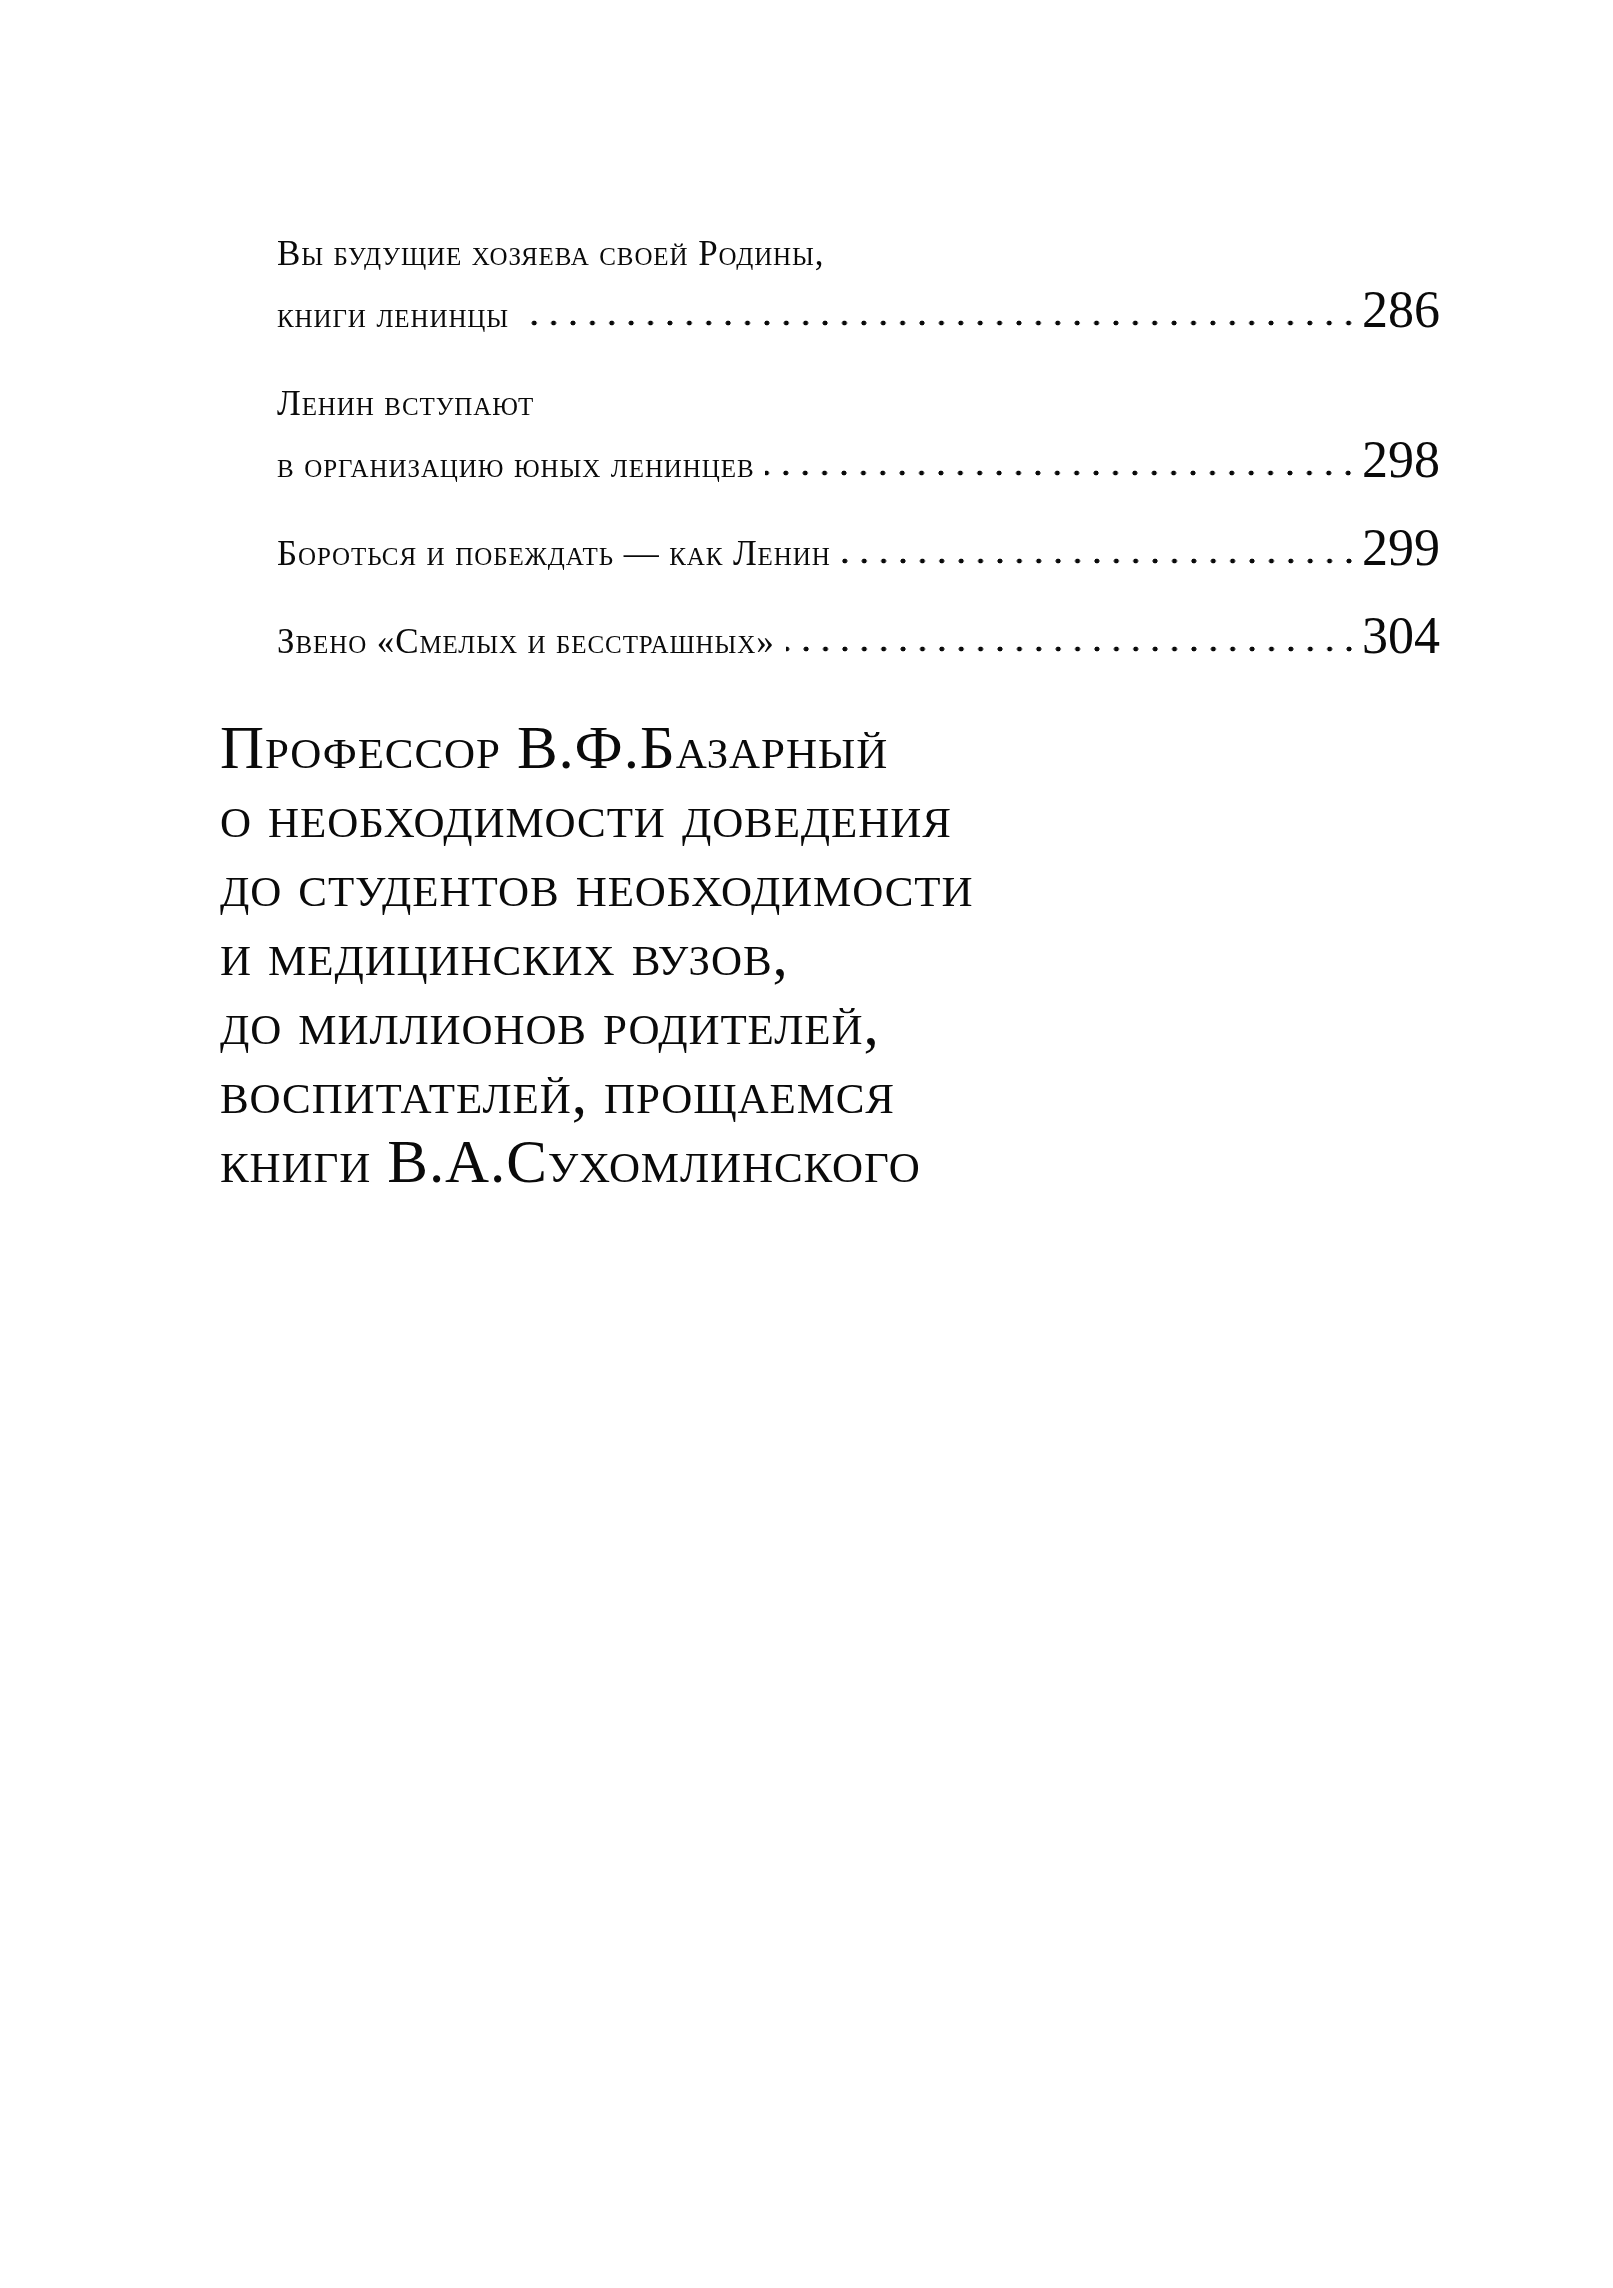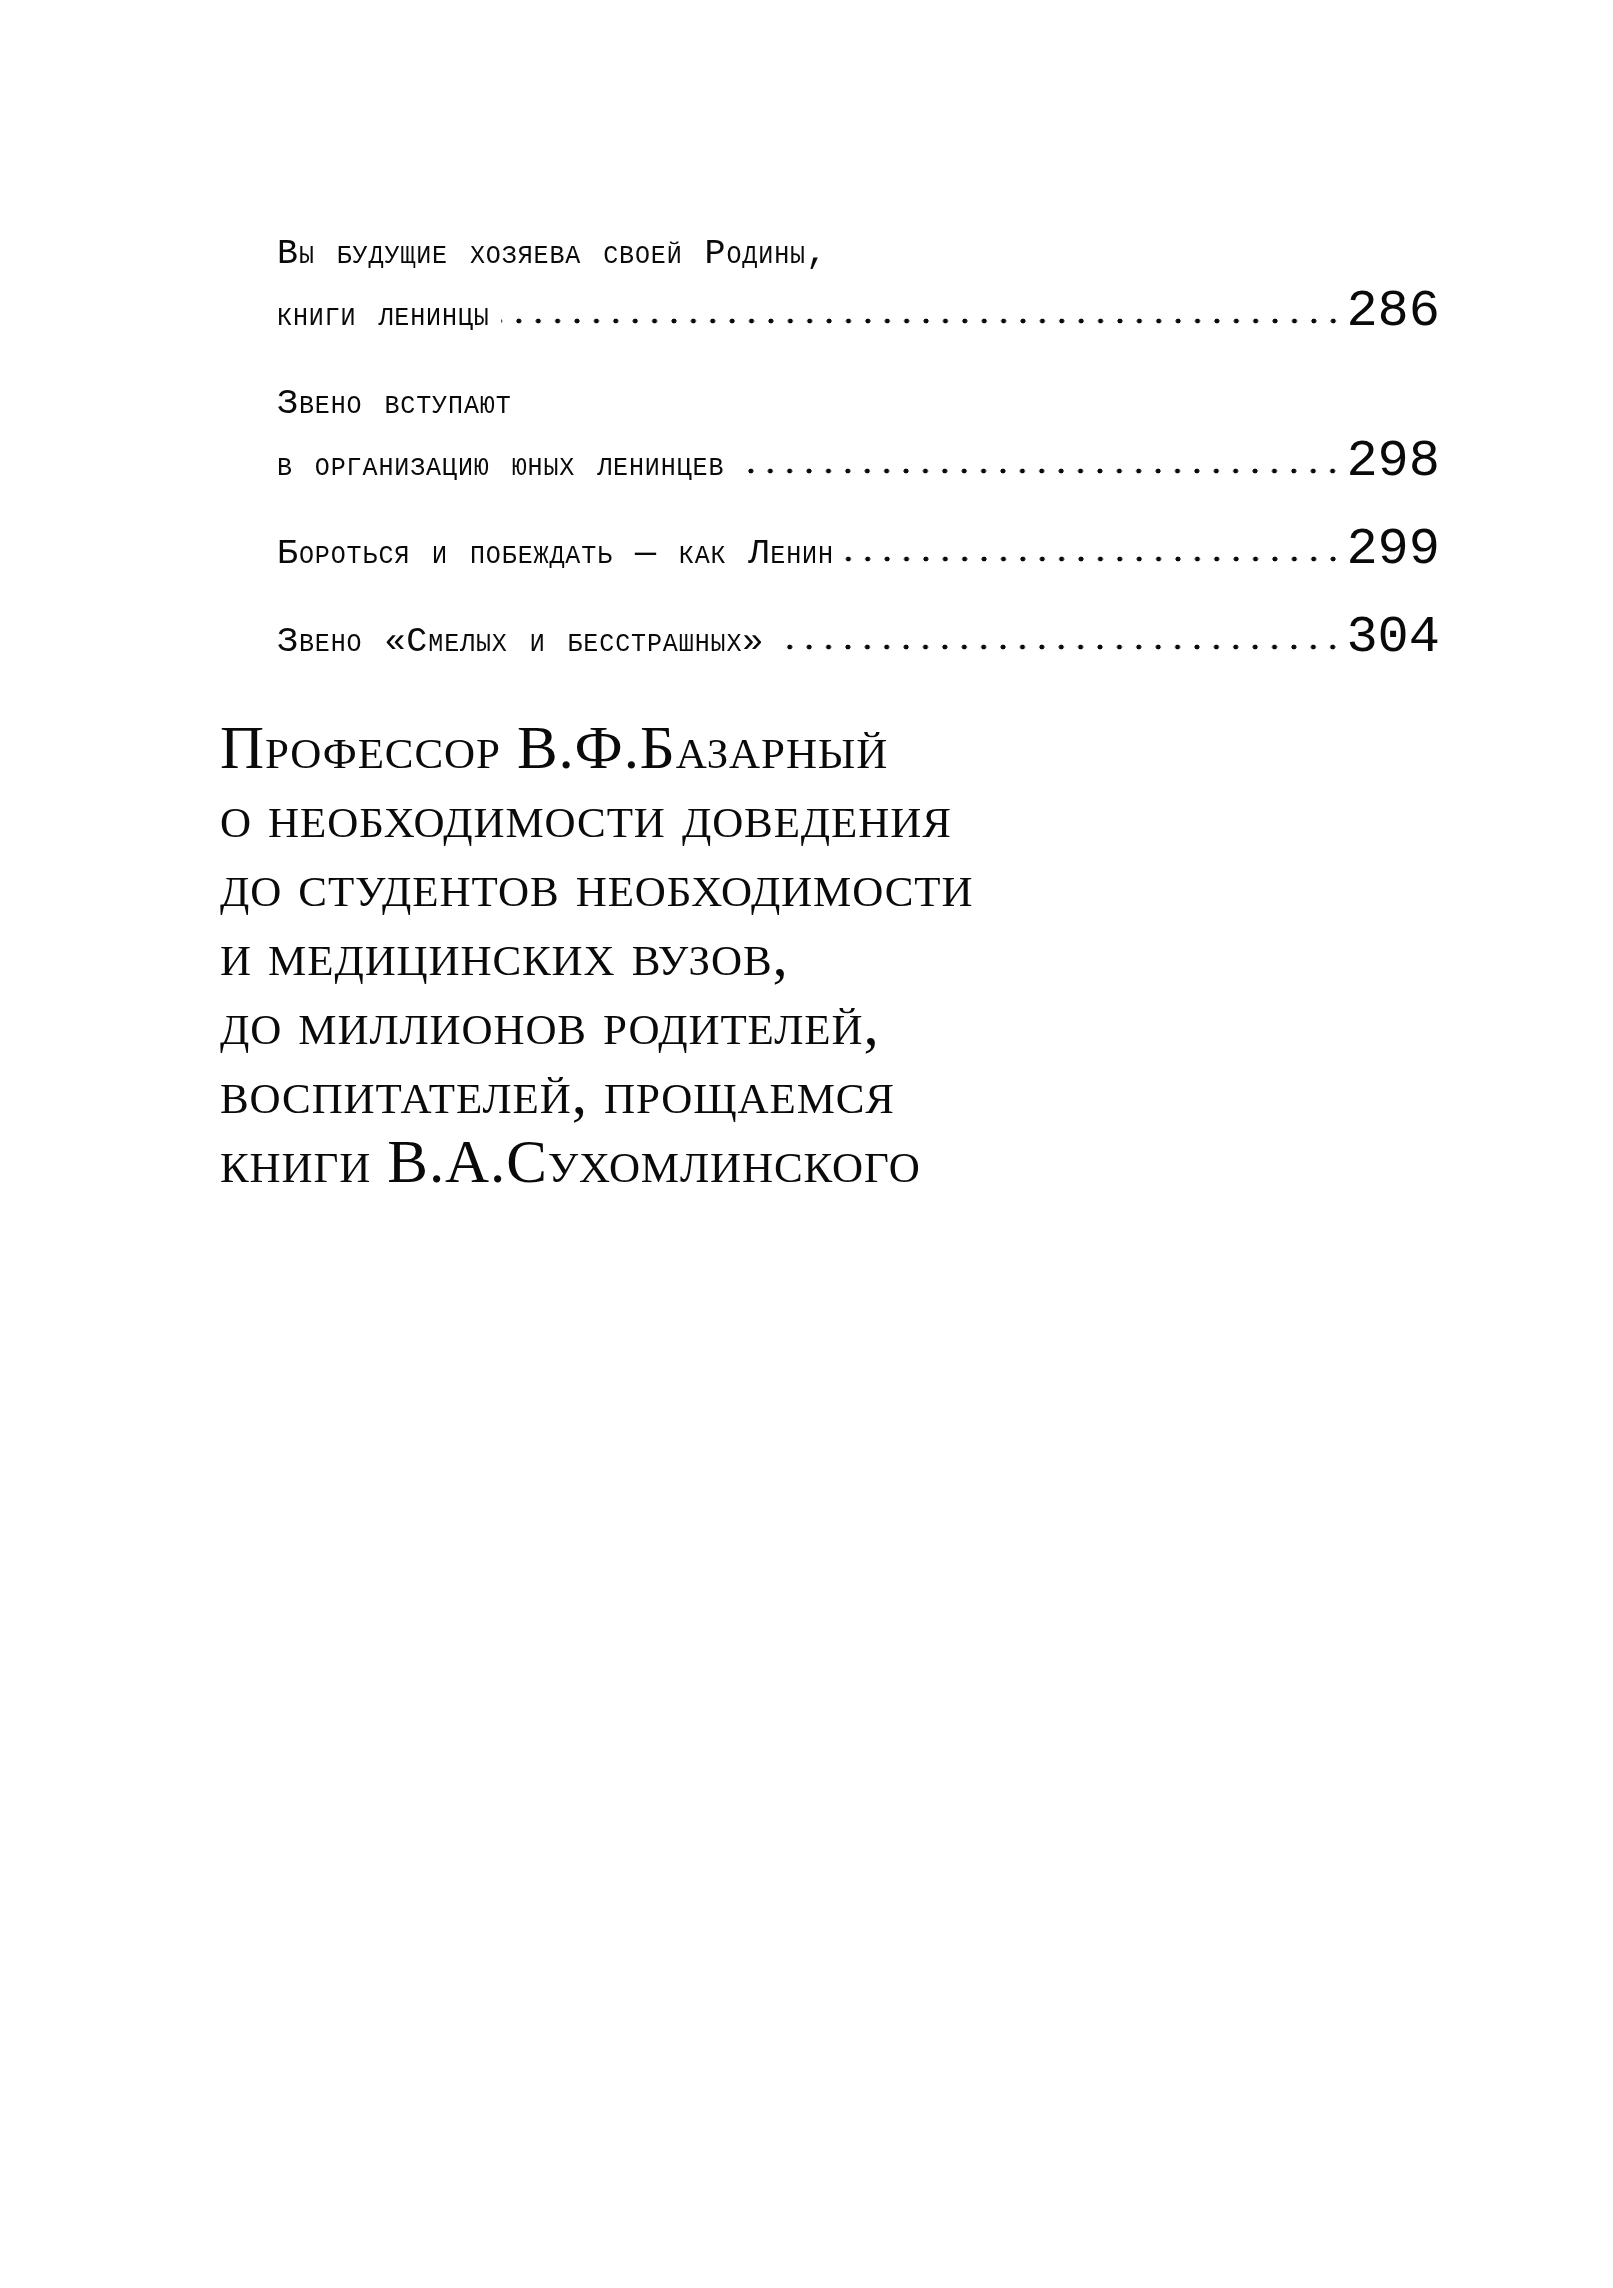--- a/index.html
+++ b/index.html
@@ -27,21 +27,20 @@
   .entry {
     margin-bottom: 26px;
     padding-left: 57px;
   }
   .entry .line {
     line-height: 62px;
     font-size: 35px;
     font-variant: small-caps;
     letter-spacing: 0.9px;
     white-space: nowrap;
-    font-family: Liberation Mono, monospace;
   }
   .row {
     display: flex;
     align-items: baseline;
   }
   .row .txt {
     flex: 0 0 auto;
   }
   .leader {
     flex: 1 1 auto;
@@ -90,21 +89,21 @@
       </div>
       <div class="line row">
         <span class="txt">книги ленинцы</span>
         <span class="leader"></span>
         <span class="pagenum">286</span>
       </div>
     </div>
 
     <div class="entry">
       <div class="line">
-        <span>Звено вступают</span>
+        <span>Ленин вступают</span>
       </div>
       <div class="line row">
         <span class="txt">в организацию юных ленинцев</span>
         <span class="leader"></span>
         <span class="pagenum">298</span>
       </div>
     </div>
 
     <div class="entry">
       <div class="line row">

